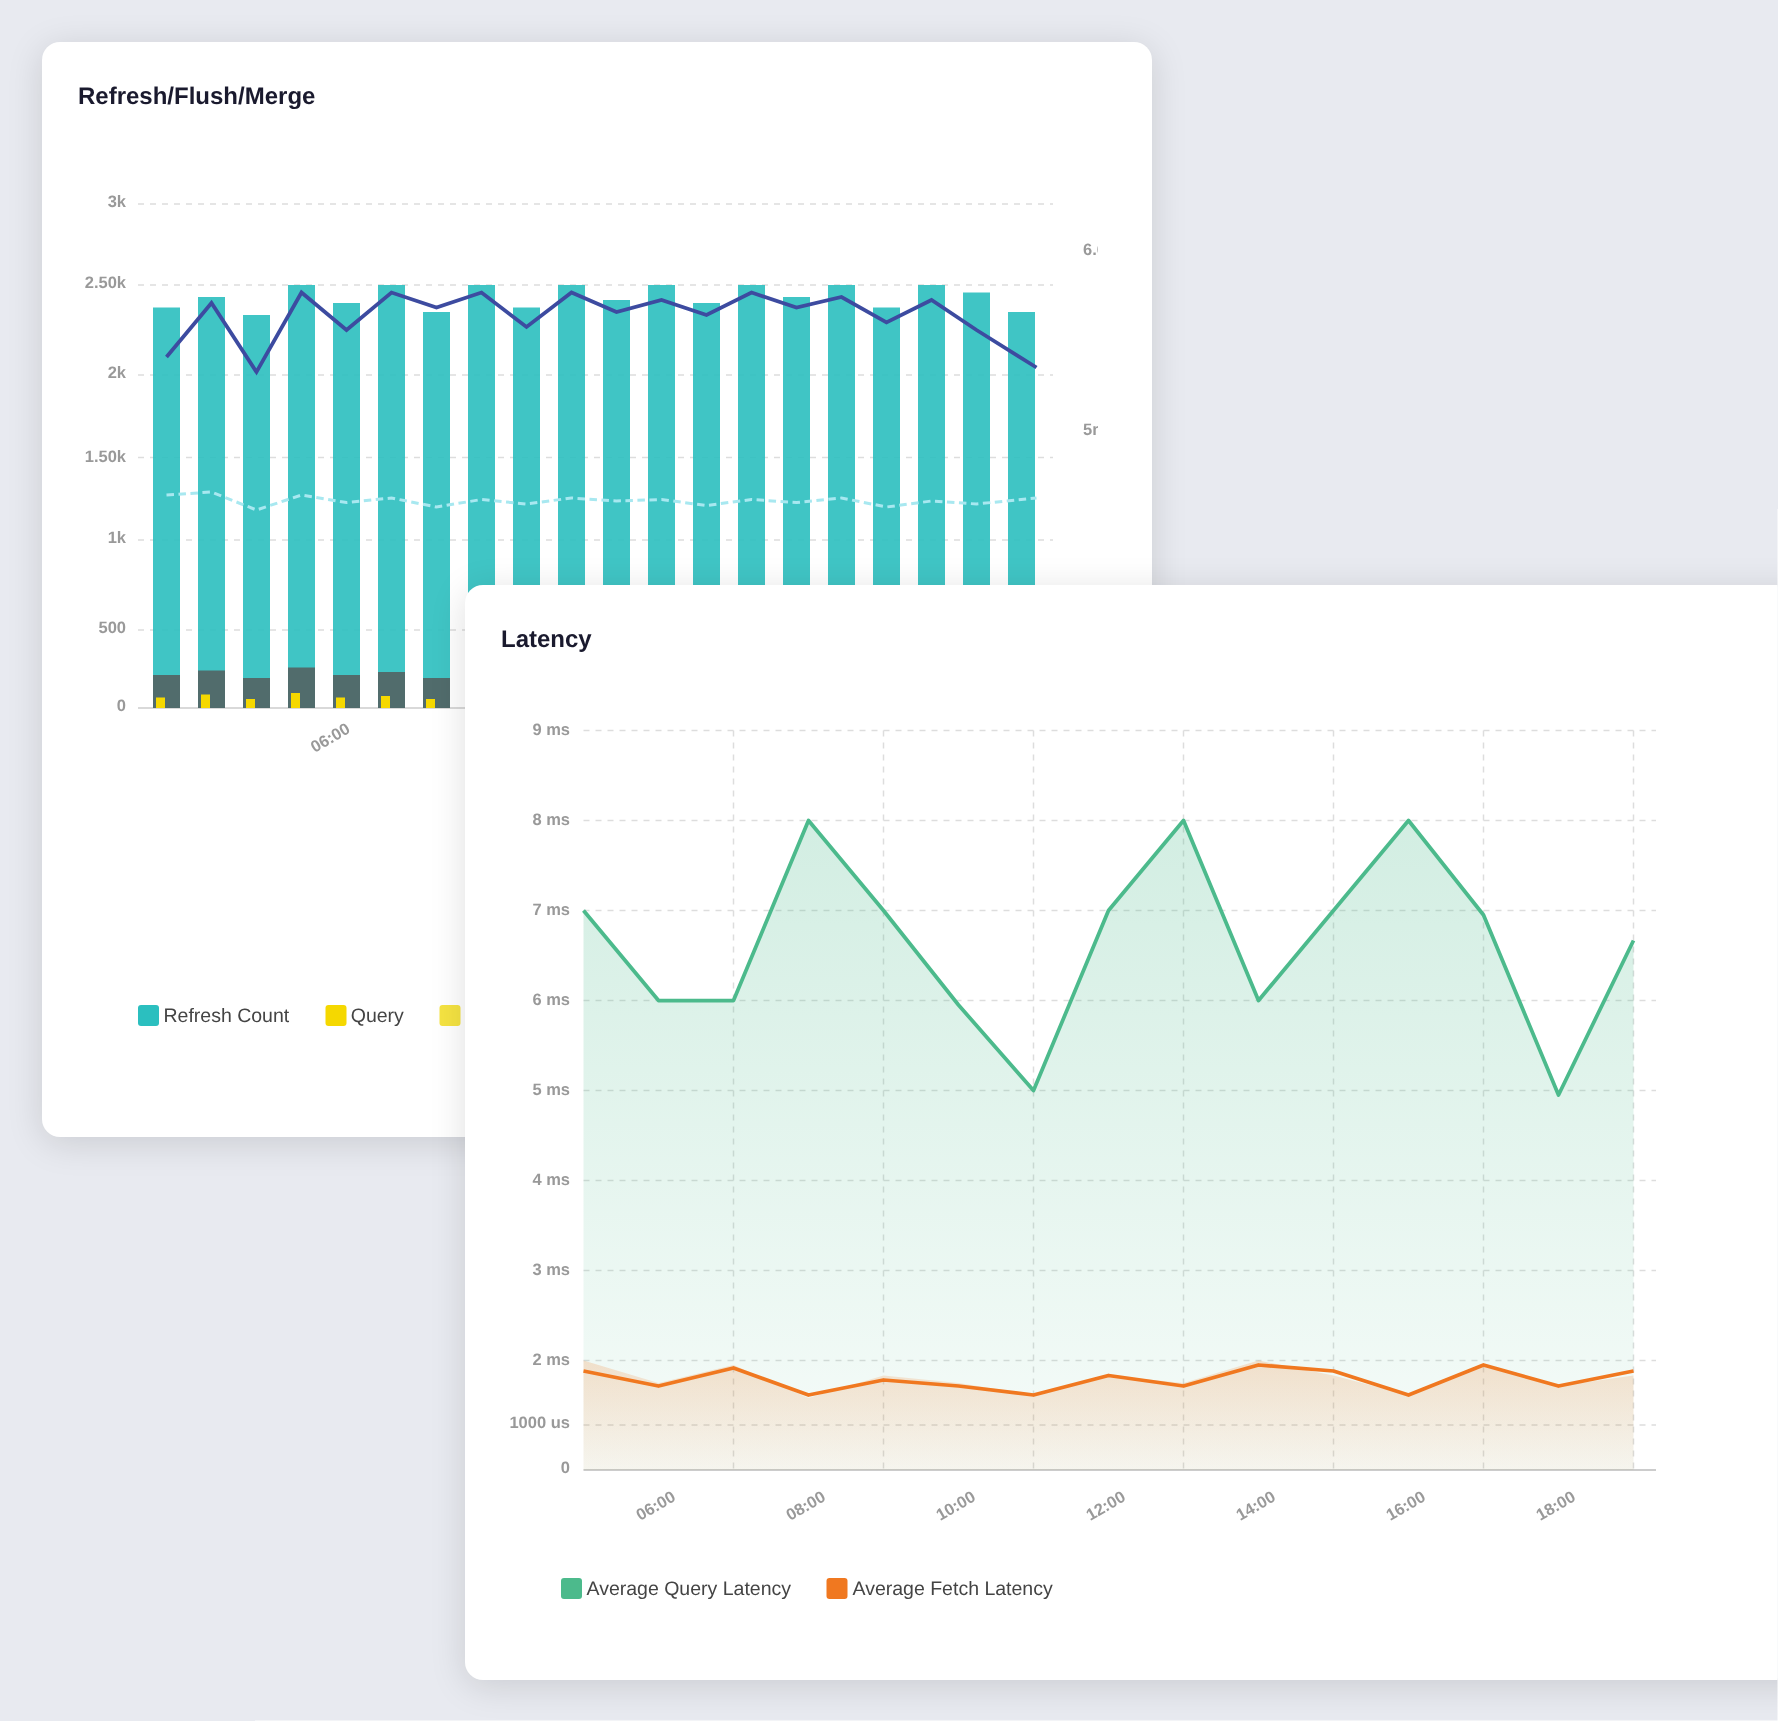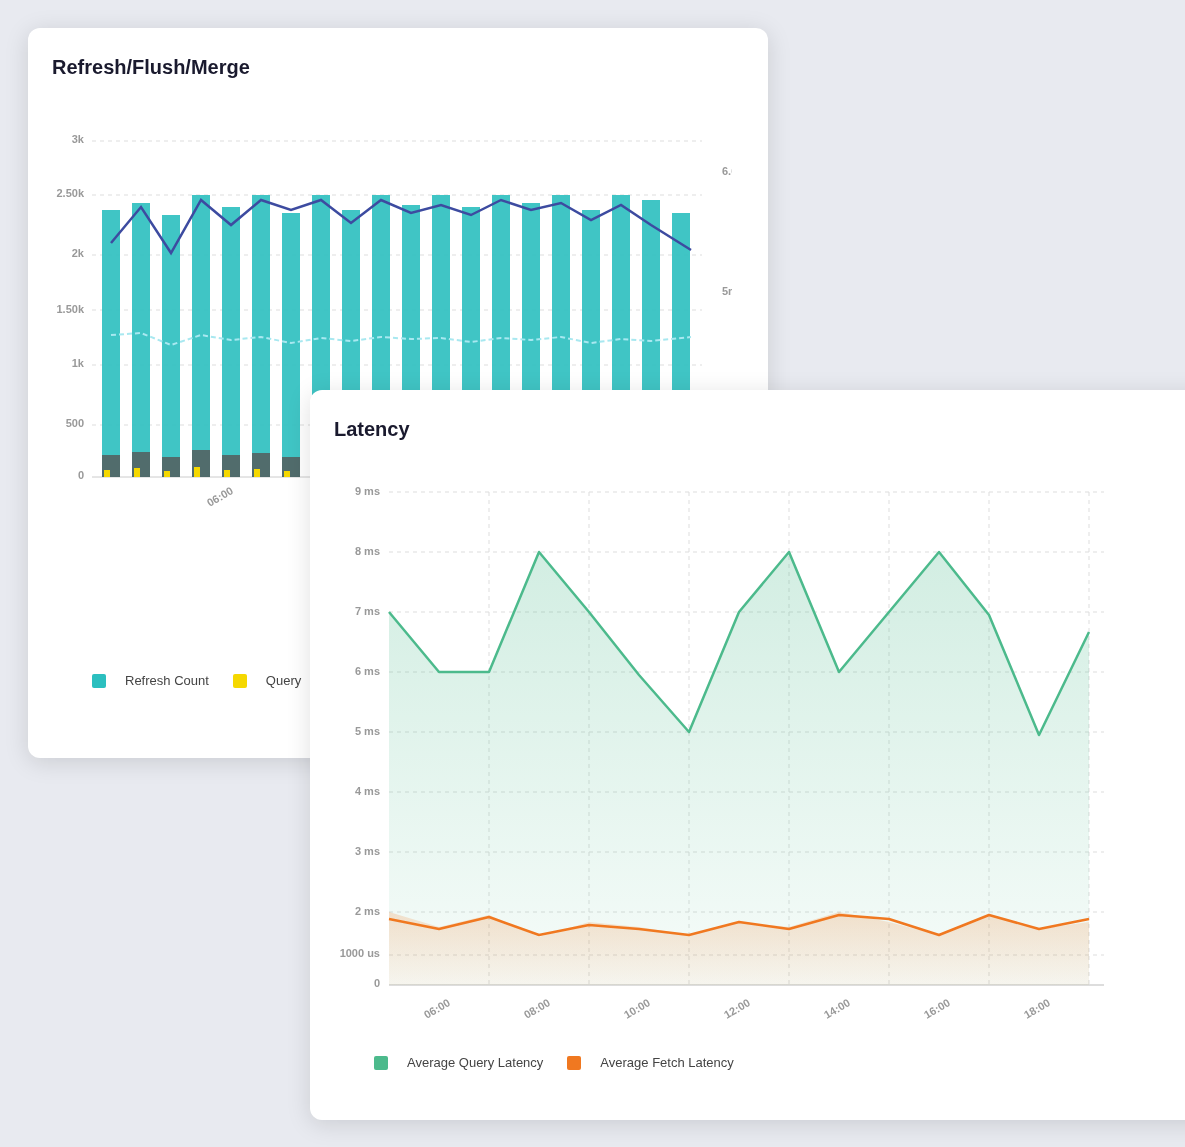--- a/index.html
+++ b/index.html
@@ -33,21 +33,21 @@
     .card-latency {
       top: 390px;
       left: 310px;
       width: 940px;
       height: 730px;
       padding: 28px 24px 20px;
       z-index: 2;
     }
 
     .card-title {
-      font-size: 20px;
+      font-size: 16px;
       font-weight: 600;
       color: #1a1a2e;
       margin-bottom: 16px;
     }
 
     .chart-area {
       position: relative;
       width: 100%;
       font-weight: bold;
     }
@@ -56,21 +56,21 @@
     .legend {
       display: flex;
       flex-wrap: wrap;
       gap: 10px 24px;
       margin-top: 14px;
       padding-left: 40px;
     }
     .legend-item {
       display: flex;
       align-items: center;
-      gap: 19px;
+      gap: 3px;
       font-size: 13px;
       color: #444;
     }
     .legend-box {
       width: 14px;
       height: 14px;
       border-radius: 2px;
       flex-shrink: 0;
     }
 

